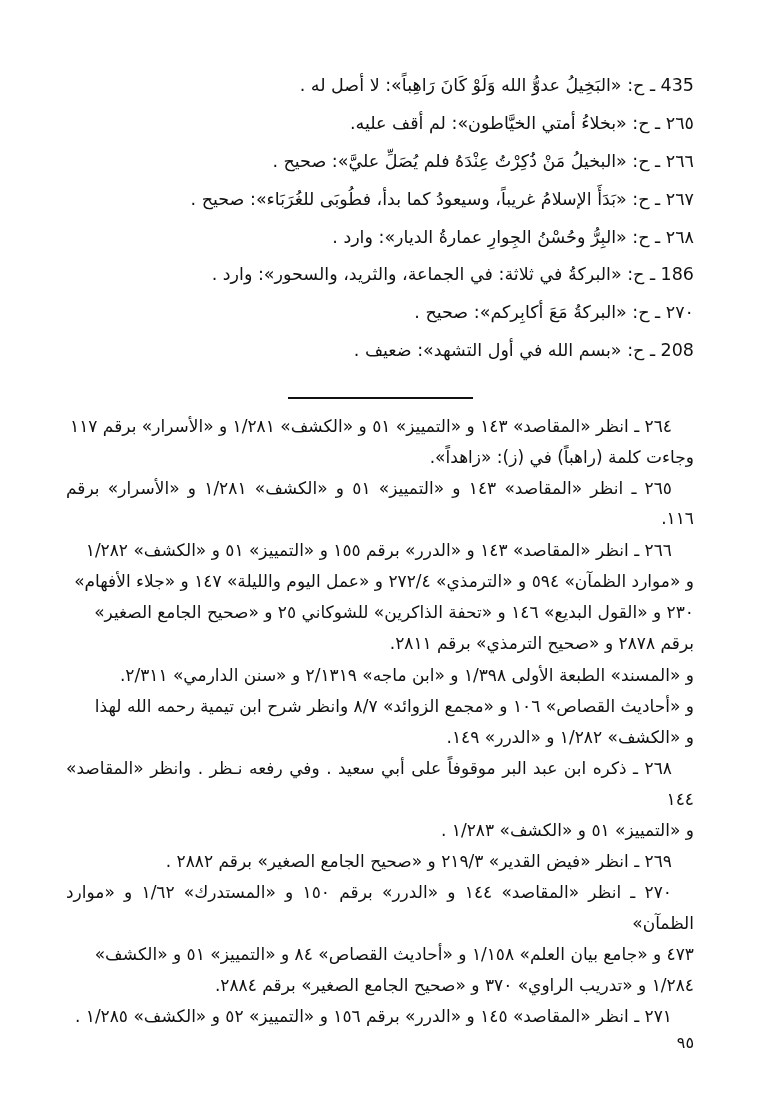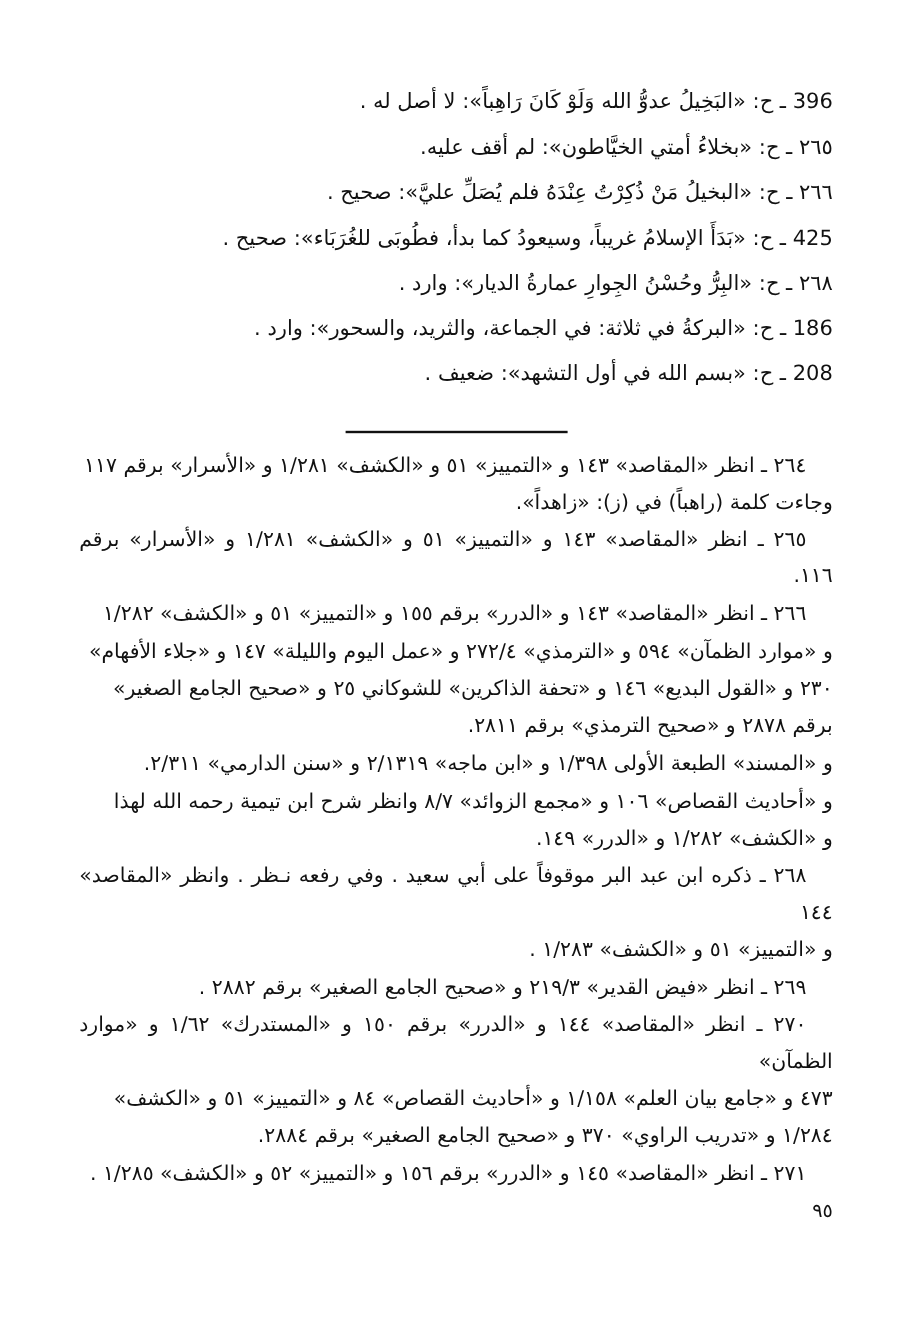--- a/index.html
+++ b/index.html
@@ -84,26 +84,27 @@
   .entries, .footnotes, .page-number {
     font-family: "DejaVu Sans", "Liberation Sans", sans-serif;
   }
 </style>
 </head>
 <body>
 
 <div class="page">
 
   <div class="entries">
-    <p class="entry">396 ـ ح: «البَخِيلُ عدوُّ الله وَلَوْ كَانَ رَاهِباً»: لا أصل له .</p>
+    <p class="entry">435 ـ ح: «البَخِيلُ عدوُّ الله وَلَوْ كَانَ رَاهِباً»: لا أصل له .</p>
     <p class="entry">٢٦٥ ـ ح: «بخلاءُ أمتي الخيَّاطون»: لم أقف عليه.</p>
     <p class="entry">٢٦٦ ـ ح: «البخيلُ مَنْ ذُكِرْتُ عِنْدَهُ فلم يُصَلِّ عليَّ»: صحيح .</p>
-    <p class="entry">425 ـ ح: «بَدَأَ الإسلامُ غريباً، وسيعودُ كما بدأ، فطُوبَى للغُرَبَاء»: صحيح .</p>
+    <p class="entry">٢٦٧ ـ ح: «بَدَأَ الإسلامُ غريباً، وسيعودُ كما بدأ، فطُوبَى للغُرَبَاء»: صحيح .</p>
     <p class="entry">٢٦٨ ـ ح: «البِرُّ وحُسْنُ الجِوارِ عمارةُ الديار»: وارد .</p>
     <p class="entry">186 ـ ح: «البركةُ في ثلاثة: في الجماعة، والثريد، والسحور»: وارد .</p>
+    <p class="entry">٢٧٠ ـ ح: «البركةُ مَعَ أكابِركم»: صحيح .</p>
     <p class="entry">208 ـ ح: «بسم الله في أول التشهد»: ضعيف .</p>
   </div>
 
   <div class="rule-wrap">
     <div class="rule"></div>
   </div>
 
   <div class="footnotes">
     <p class="footnote">٢٦٤ ـ انظر «المقاصد» ١٤٣ و «التمييز» ٥١ و «الكشف» ١/٢٨١ و «الأسرار» برقم ١١٧</p>
     <p class="footnote cont">وجاءت كلمة (راهباً) في (ز): «زاهداً».</p>

